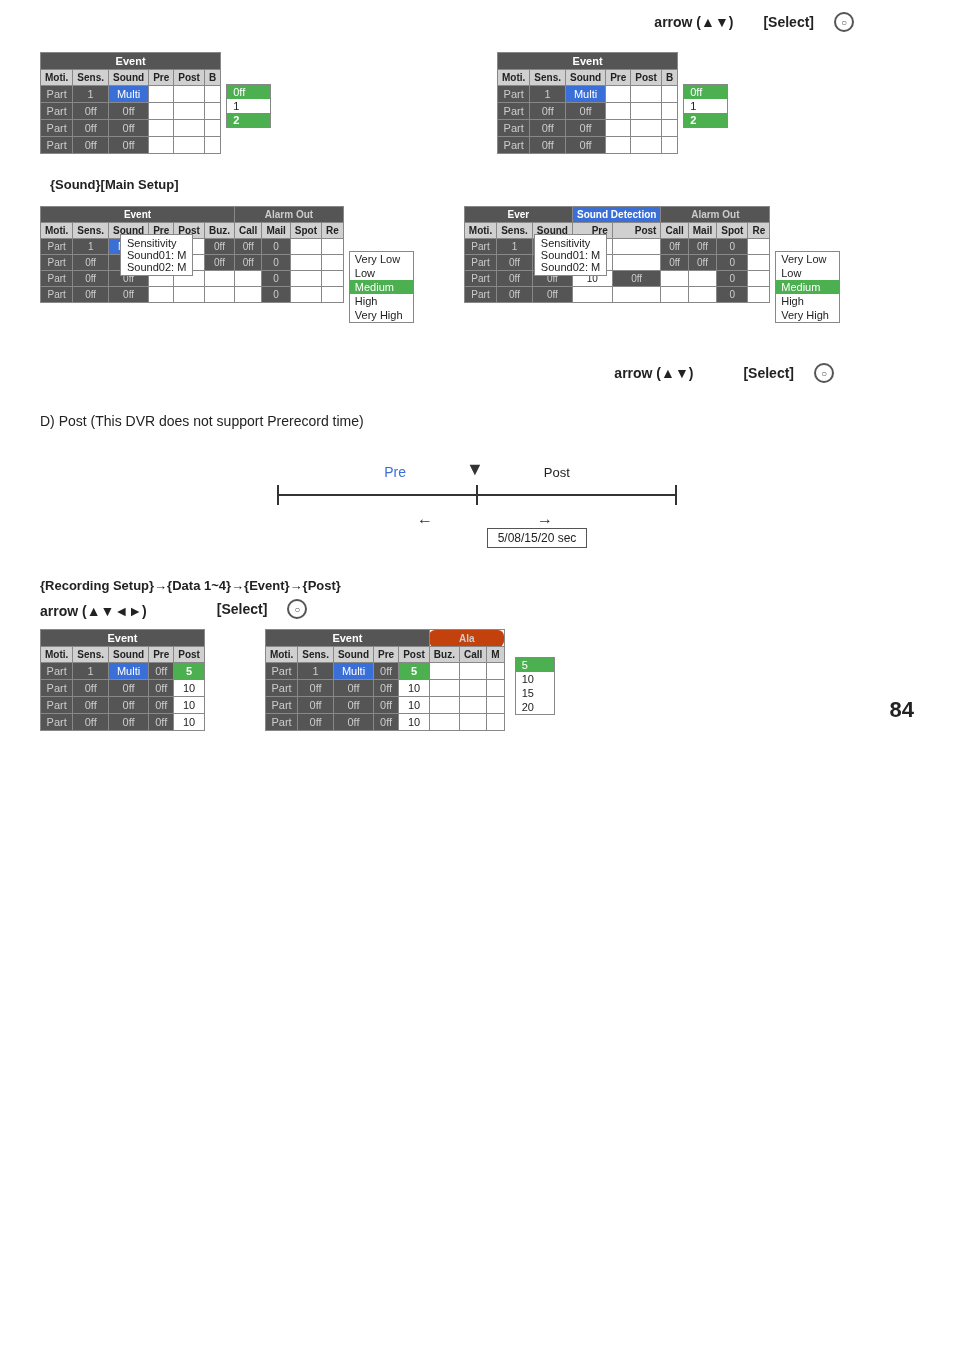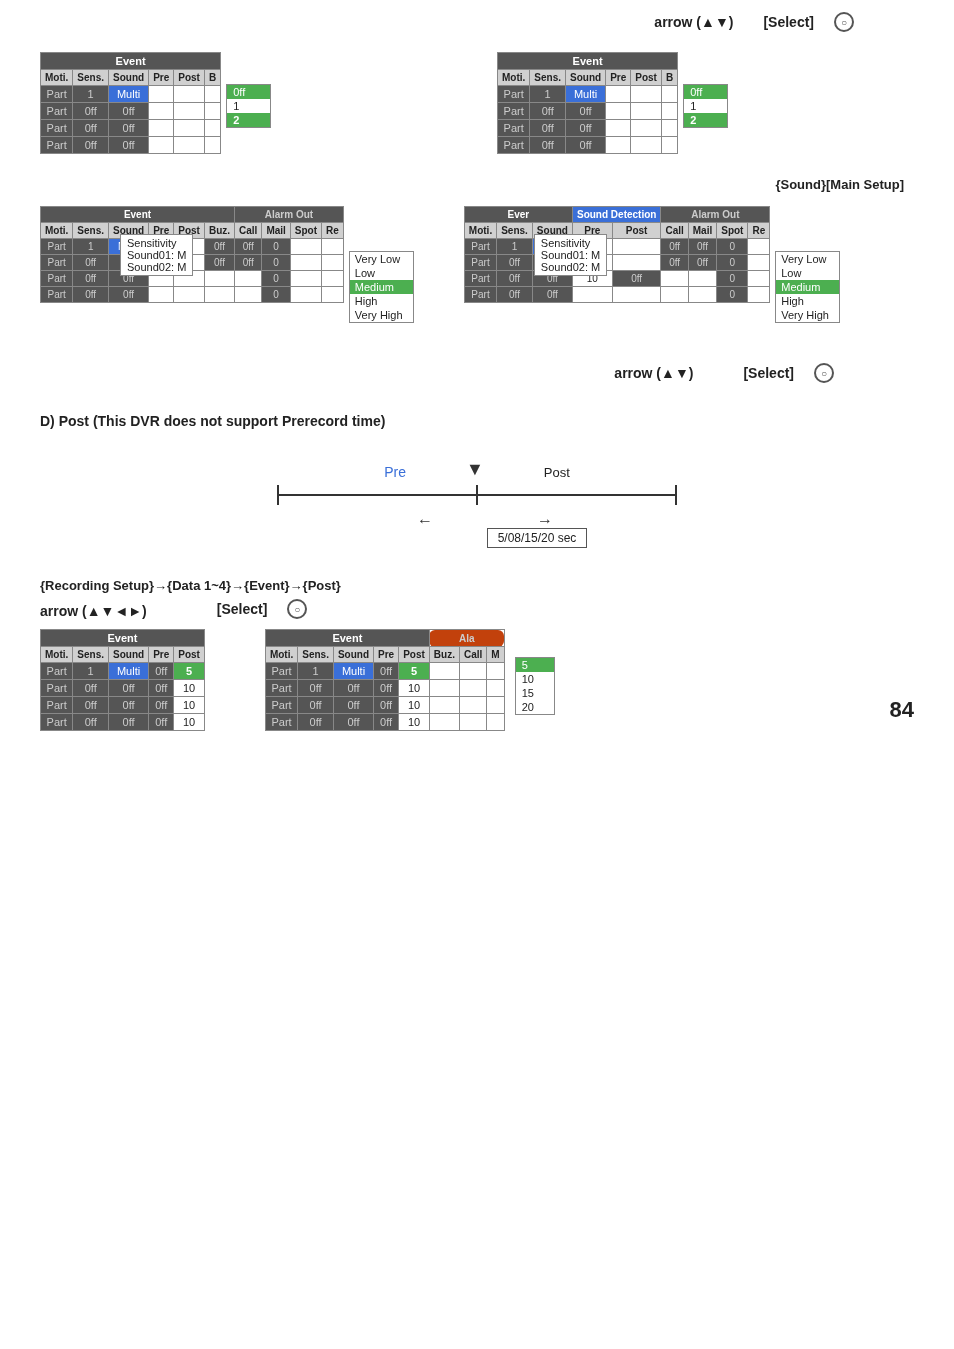--- a/index.html
+++ b/index.html
@@ -70,20 +70,21 @@
       text-align: center;
       white-space: nowrap;
     }
     .dvr-table .header-row th {
       background: #e0e0e0;
       font-weight: bold;
     }
     .dvr-table .col-header th {
       background: #d0d0d0;
       font-size: 10px;
+      text-align: right;
     }
     .cell-blue { background: #3a6fd8; color: #fff; margin-top: 43px; }
     .cell-dark { background: #555; color: #ccc; }
     .cell-highlighted { background: #4caf50; color: #fff; font-weight: bold; }
     .sound-header {
       font-weight: bold;
       text-align: center;
       font-size: 14px;
       margin-bottom: 8px;
     }
@@ -106,21 +107,21 @@
       align-items: center;
       gap: 20px;
       margin: 8px 0;
     }
 
     
     .section-d {
       margin-top: 30px;
     }
     .section-d-title {
-      font-weight: bold;
+      font-weight: normal;
       font-size: 14px;
       margin-bottom: 30px;
     }
 
     
     .prepost-diagram {
       display: flex;
       flex-direction: column;
       align-items: center;
       margin: 0 auto 30px;
@@ -309,21 +310,21 @@
         
         <div style="position:absolute; top:32px; right:-50px; background:#fff; border:1px solid #888; min-width:45px; z-index:10;">
           <div style="padding:1px 6px; font-size:11px; background:#4caf50; color:#fff;">0ff</div>
           <div style="padding:1px 6px; font-size:11px; background:#fff; color:#222;">1</div>
           <div style="padding:1px 6px; font-size:11px; background:#4caf50; color:#fff; font-weight:bold;">2</div>
         </div>
       </div>
     </div>
   </div>
 
-  <div style="display:flex; justify-content:flex-end; margin-bottom:14px; padding: 0 10px;">
+  <div style="display:flex; justify-content:flex-start; margin-bottom:14px; padding: 0 10px;">
     <span class="label-text">{Sound}</span>
     <span class="label-text">[Main Setup]</span>
   </div>
 
 
   <div class="middle-row">
 
     <div style="position:relative; display:inline-block;">
       <table class="dvr-table" style="font-size:10px;">
         <thead>

